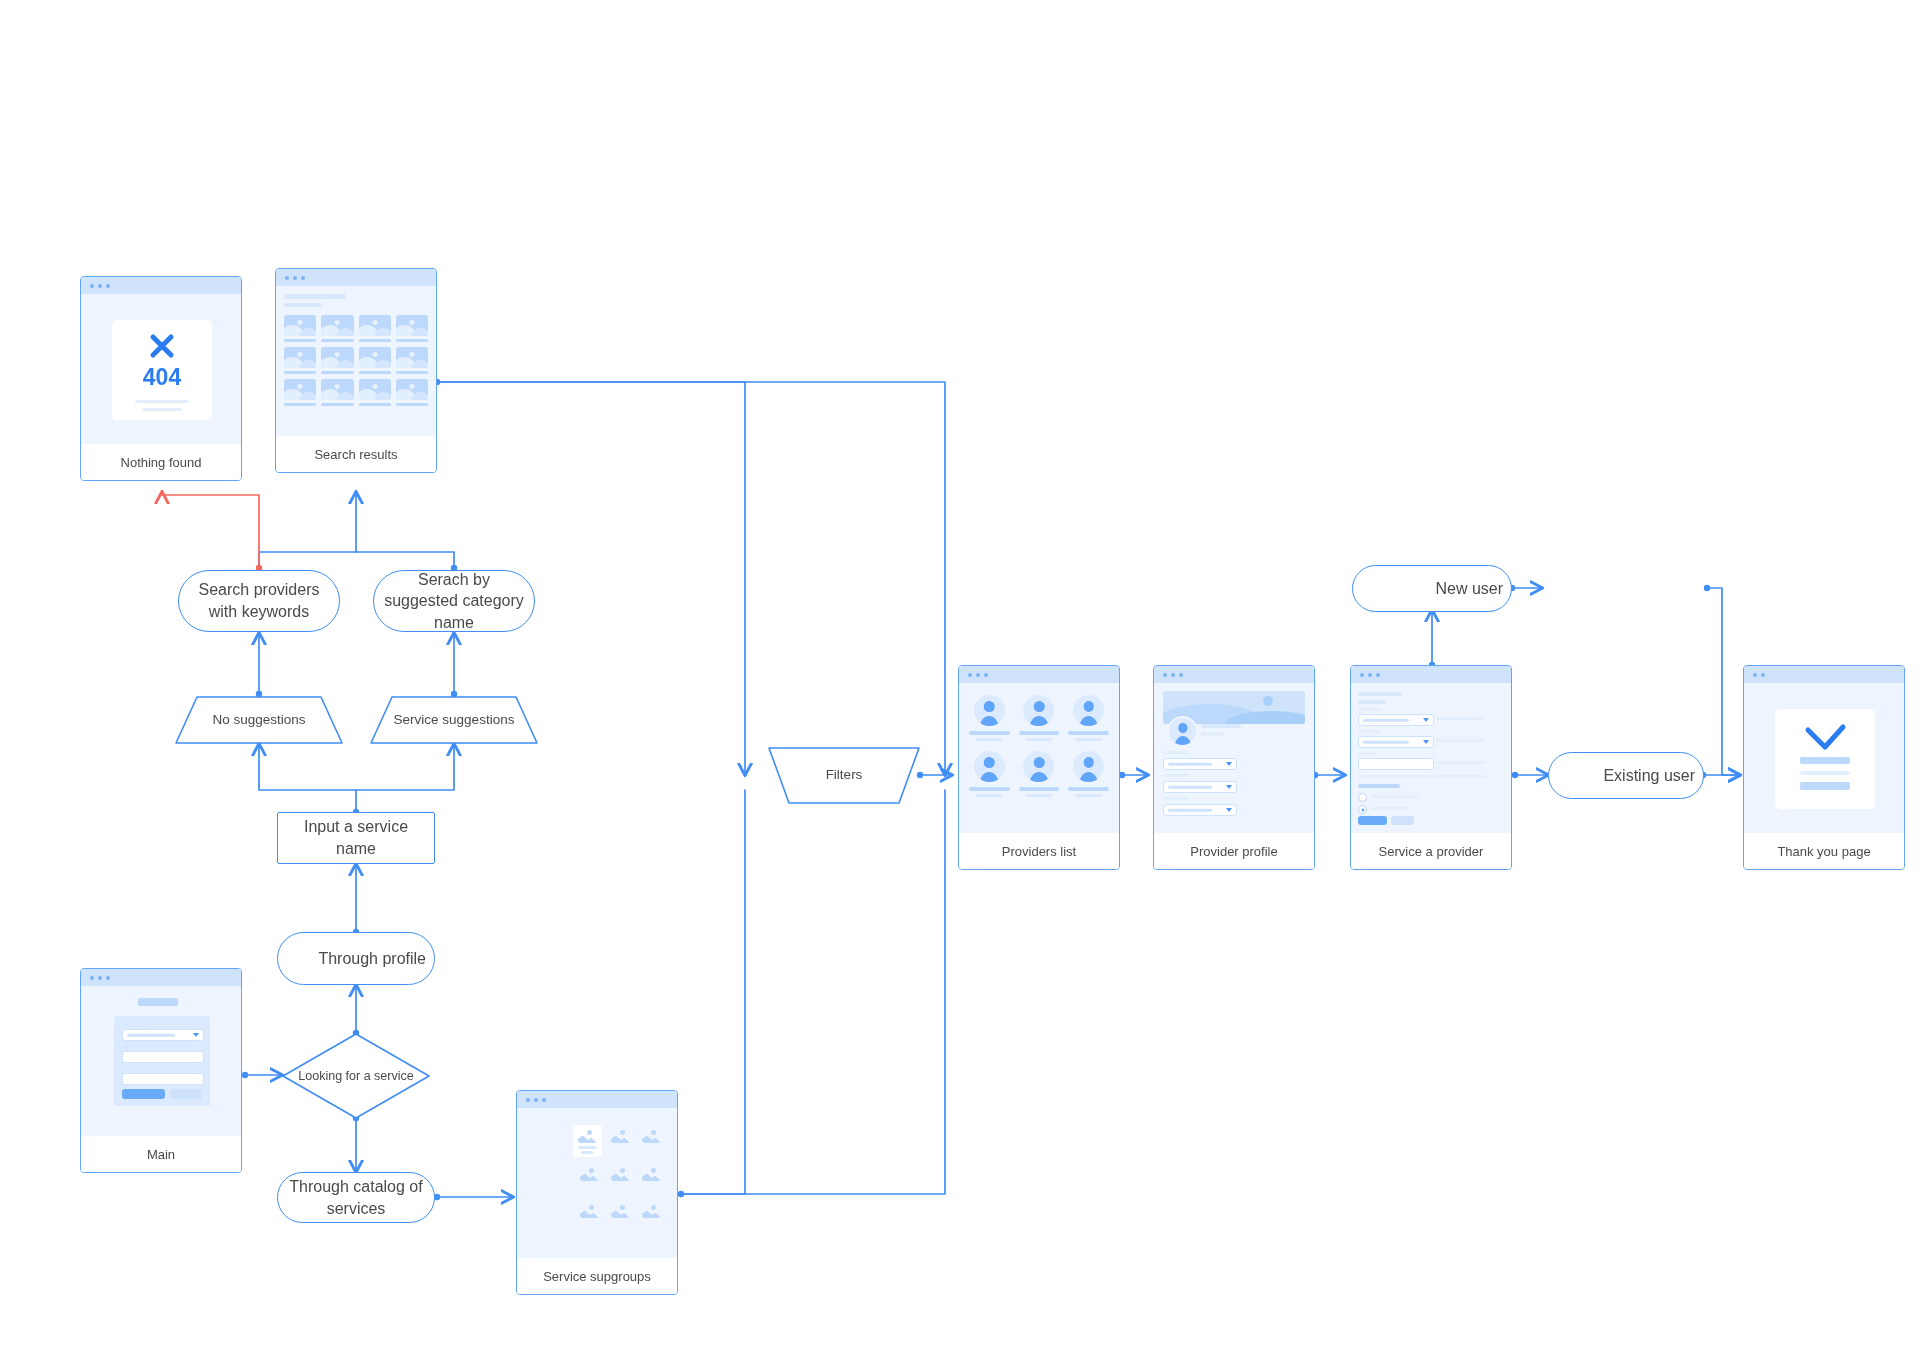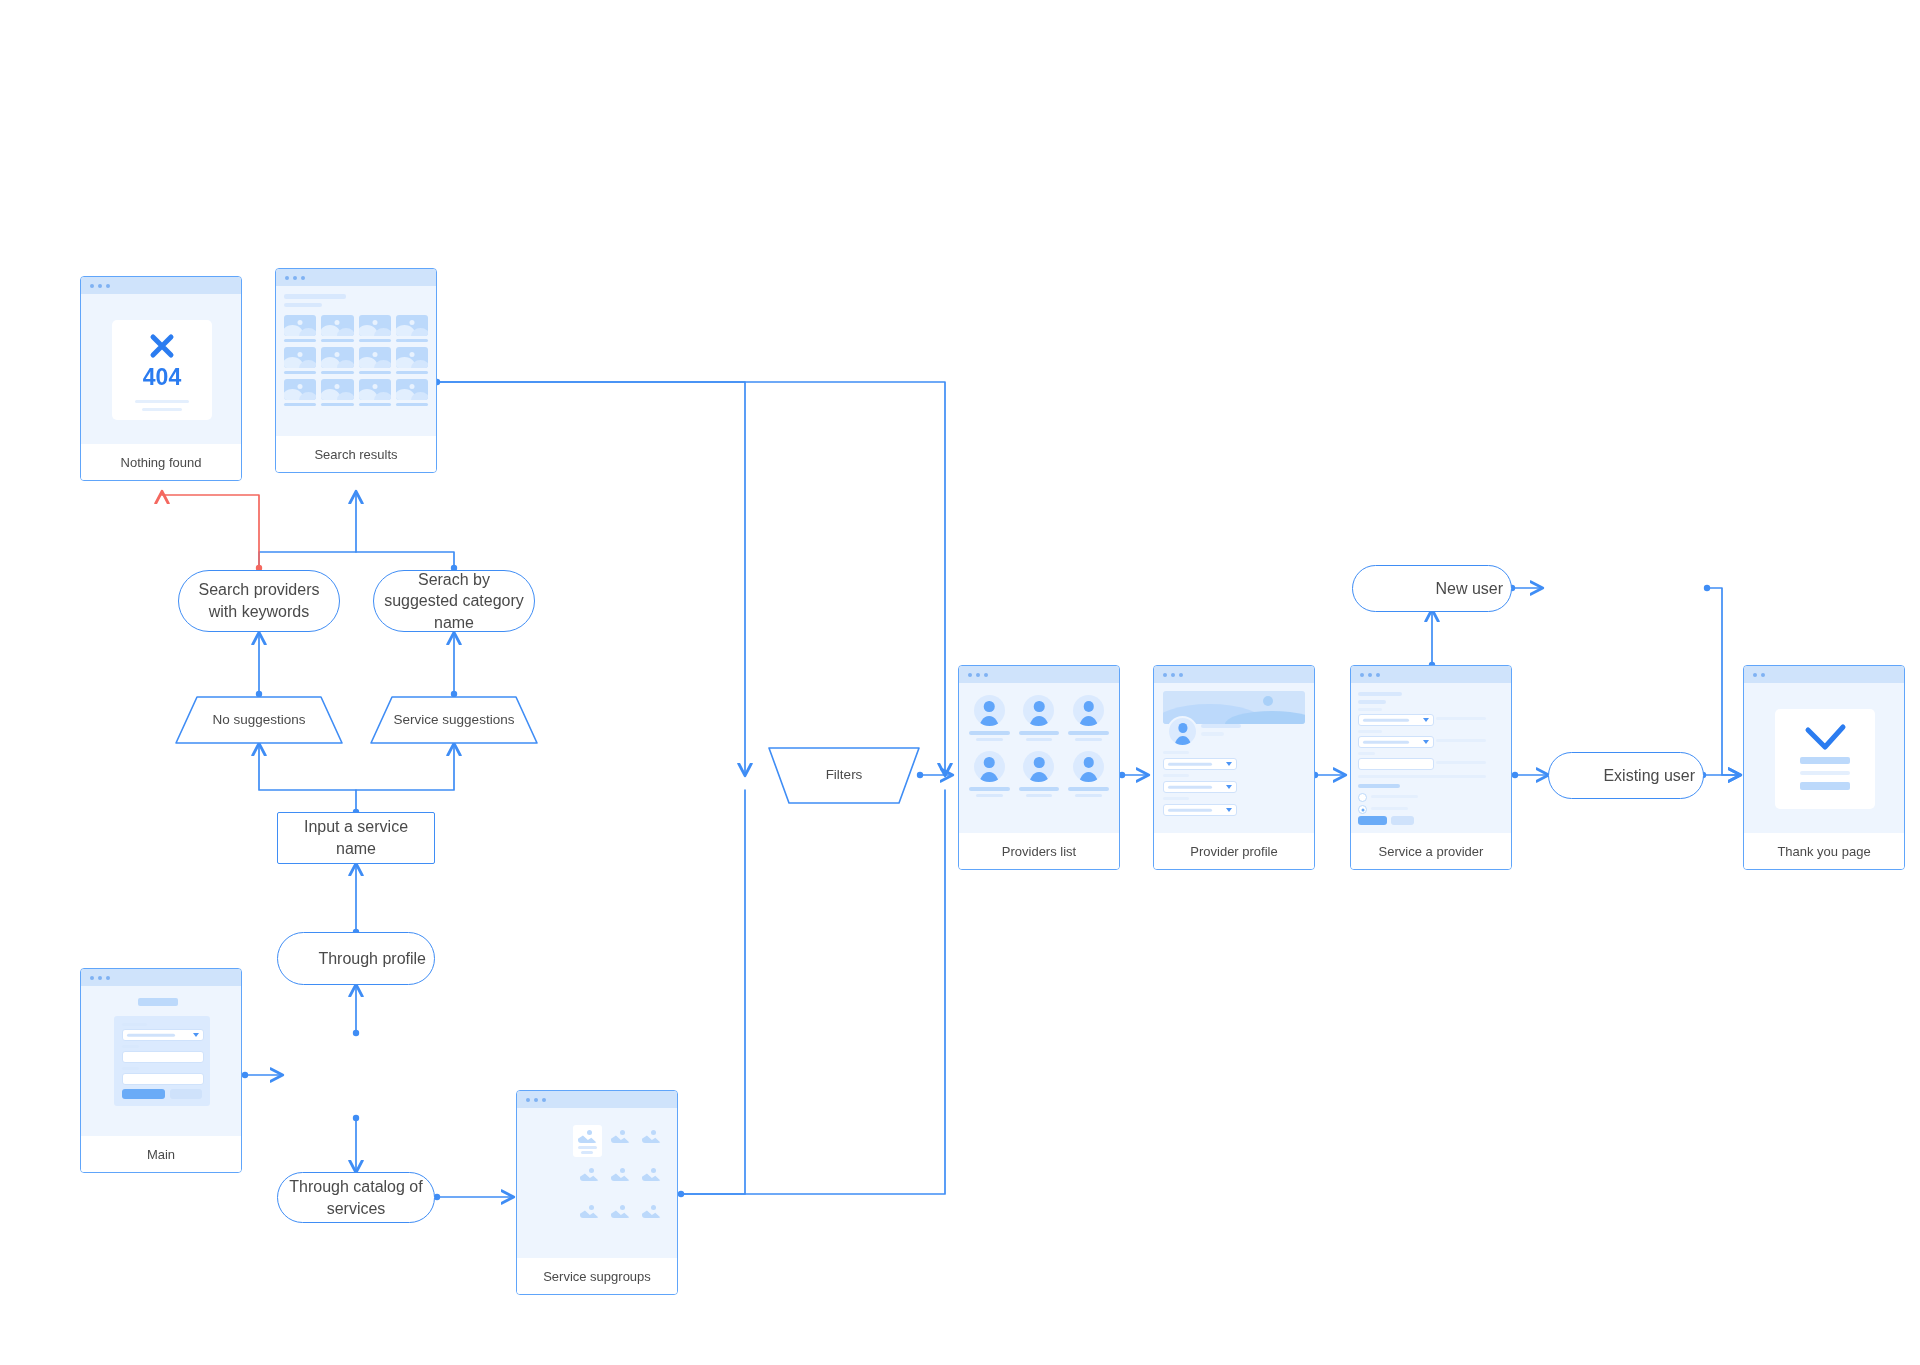--- a/index.html
+++ b/index.html
@@ -569,20 +569,26 @@
   </div>
 
   <div class="node rect" style="left:277px;top:812px;width:158px;height:52px;">
     <span>Input a service name</span>
   </div>
 
   <div class="node pill" style="left:277px;top:932px;width:158px;height:53px;">
     <span>Through profile</span>
   </div>
 
+  <div class="shapewrap" style="left:282px;top:1033px;width:148px;height:86px;">
+    <svg width="148" height="86" viewBox="0 0 148 86">
+      <path d="M74,1 L147,43 L74,85 L1,43 Z" fill="#fff" stroke="#3f8df5" stroke-width="1.6" stroke-linejoin="round"></path>
+    </svg>
+    <div class="lbl" style="font-size:12.5px;">Looking for a service</div>
+  </div>
 
   <div class="node pill" style="left:277px;top:1172px;width:158px;height:51px;">
     <span>Through catalog of services</span>
   </div>
 
   <div class="shapewrap" style="left:768px;top:747px;width:152px;height:57px;">
     <svg width="152" height="57" viewBox="0 0 152 57">
       <path d="M1,1 L151,1 L131,56 L21,56 Z" fill="#fff" stroke="#3f8df5" stroke-width="1.6" stroke-linejoin="round"></path>
     </svg>
     <div class="lbl">Filters</div>

